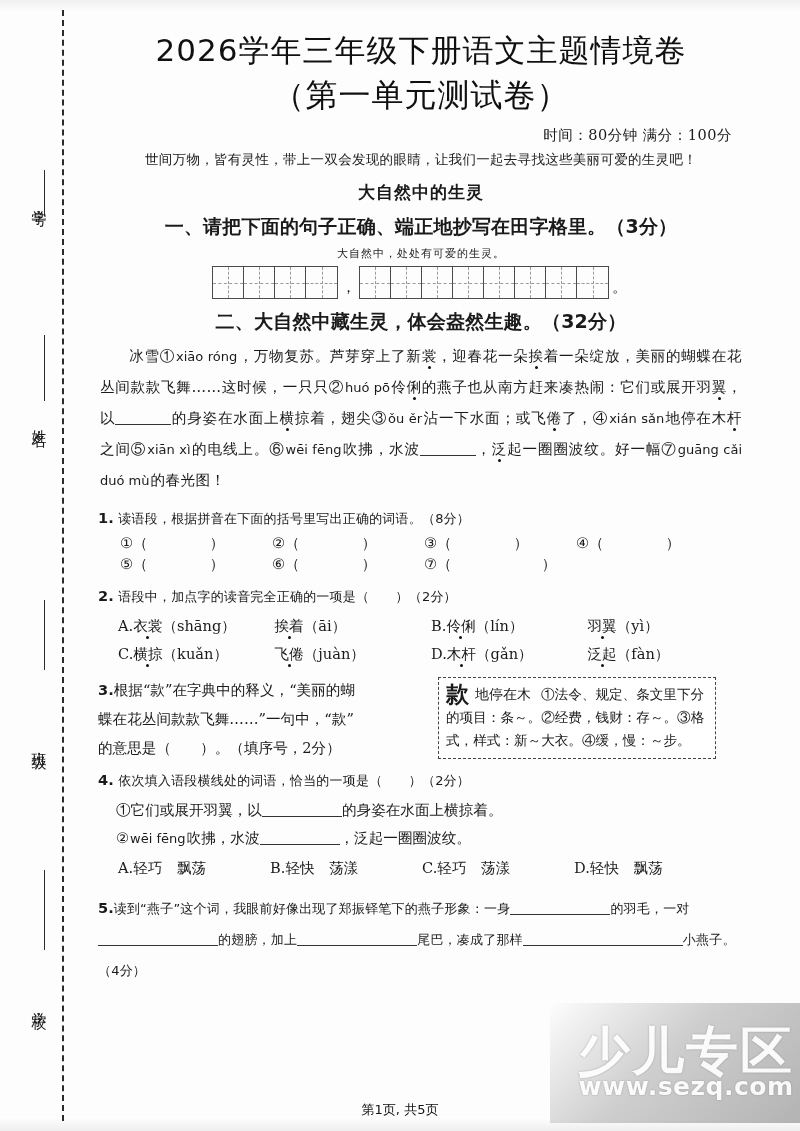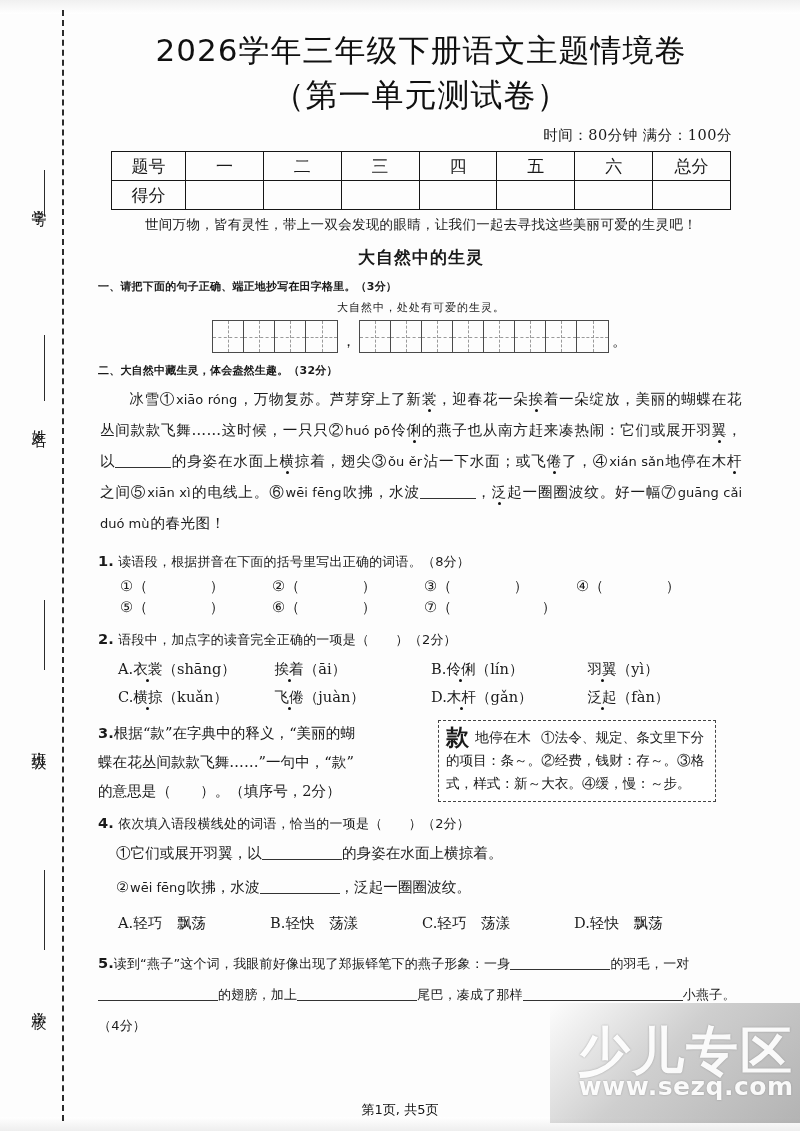--- a/index.html
+++ b/index.html
@@ -105,23 +105,24 @@
     font-weight:700;
     font-size: 17px;
     margin: 12px 0 10px 0;
     letter-spacing:1px;
   }
 
   
   .sec-head {
     font-family:"DejaVu Sans","Liberation Sans",sans-serif;
     font-weight:700;
-    font-size: 11px;
+    font-size: 19px;
     margin: 10px 0 6px 0;
     letter-spacing:0.2px;
+    text-align:center;
   }
 
   
   .copy-sentence {
     text-align:center;
     font-size: 11px;
     margin: 6px 0 5px 0;
     letter-spacing: 1px;
   }
   .grid-row {
@@ -307,44 +308,20 @@
     <div class="side-label" style="top:1000px;">学校:</div>
   </div>
 
   <div id="content">
 
     <h1 class="title-main">2026学年三年级下册语文主题情境卷</h1>
     <h2 class="title-sub">（第一单元测试卷）</h2>
 
     <div class="exam-meta">时间：80分钟  满分：100分</div>
 
-    <table class="score-table">
-      <tbody>
-          <tr>
-        <td class="hdr-col">题号</td>
-        <td>一</td>
-        <td>二</td>
-        <td>三</td>
-        <td>四</td>
-        <td>五</td>
-        <td>六</td>
-        <td>总分</td>
-      </tr>
-      <tr>
-        <td class="hdr-col">得分</td>
-        <td></td>
-        <td></td>
-        <td></td>
-        <td></td>
-        <td></td>
-        <td></td>
-        <td></td>
-      </tr>
-    </tbody>
-      </table>
 
     <div class="intro-line">世间万物，皆有灵性，带上一双会发现的眼睛，让我们一起去寻找这些美丽可爱的生灵吧！</div>
     <div class="unit-heading">大自然中的生灵</div>
 
     <div class="sec-head">一、请把下面的句子正确、端正地抄写在田字格里。（3分）</div>
 
     <div class="copy-sentence">大自然中，处处有可爱的生灵。</div>
 
     <div class="grid-row">
       <div class="tzg">
@@ -415,21 +392,21 @@
       </div>
     </div>
 
     <div class="q" style="margin-top:4px;">
       <span class="q-num">4.</span>
       <span class="q-stem">依次填入语段横线处的词语，恰当的一项是（　　）（2分）</span>
     </div>
     <div class="q-body" style="font-size:14.6px;line-height:28px;">
       <span>①它们或展开羽翼，以</span><span class="uline w80"></span><span>的身姿在水面上横掠着。</span>
     </div>
-    <div class="q-body" style="font-size:14.6px;line-height:40px;">
+    <div class="q-body" style="font-size:14.6px;line-height:28px;">
       <span>②</span><span class="py">wēi fēng</span><span>吹拂，水波</span><span class="uline w80"></span><span>，泛起一圈圈波纹。</span>
     </div>
     <div class="opt-row">
       <span class="opt-4"><span>A.</span><span>轻巧　飘荡</span></span>
       <span class="opt-4"><span>B.</span><span>轻快　荡漾</span></span>
       <span class="opt-4"><span>C.</span><span>轻巧　荡漾</span></span>
       <span class="opt-4"><span>D.</span><span>轻快　飘荡</span></span>
     </div>
 
     <div class="q" style="line-height:30px;margin-top:12px;">

